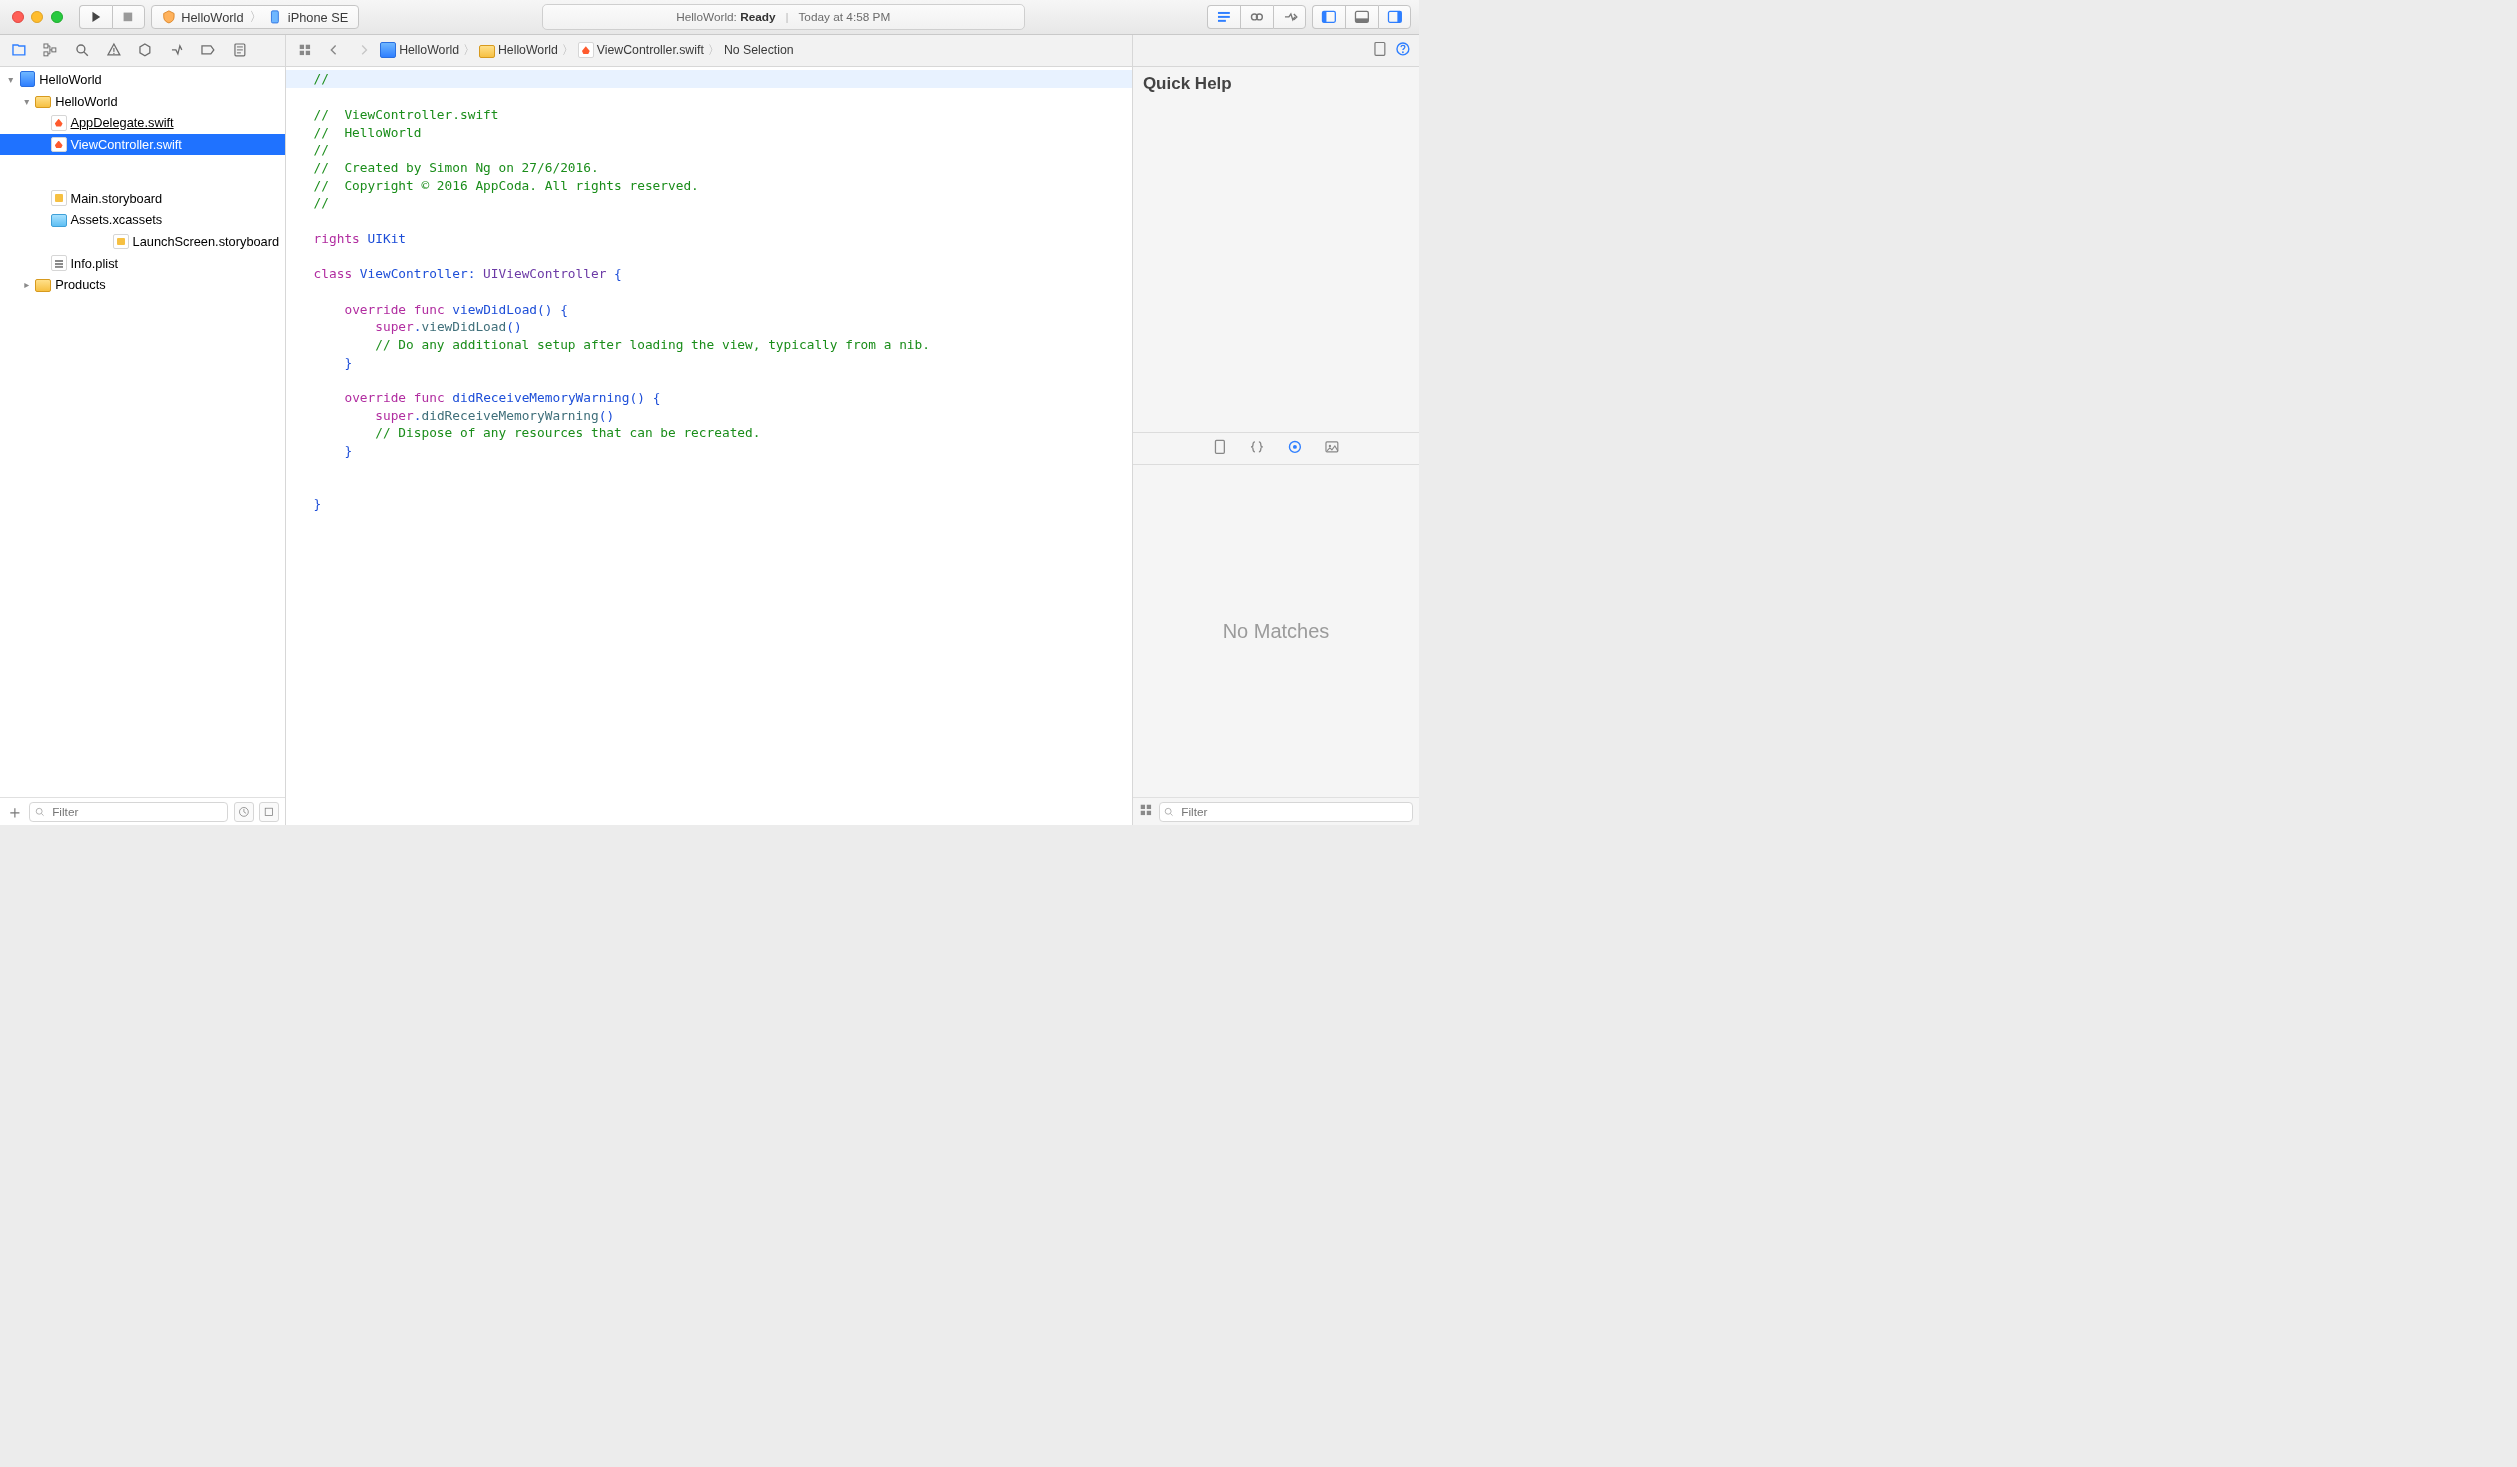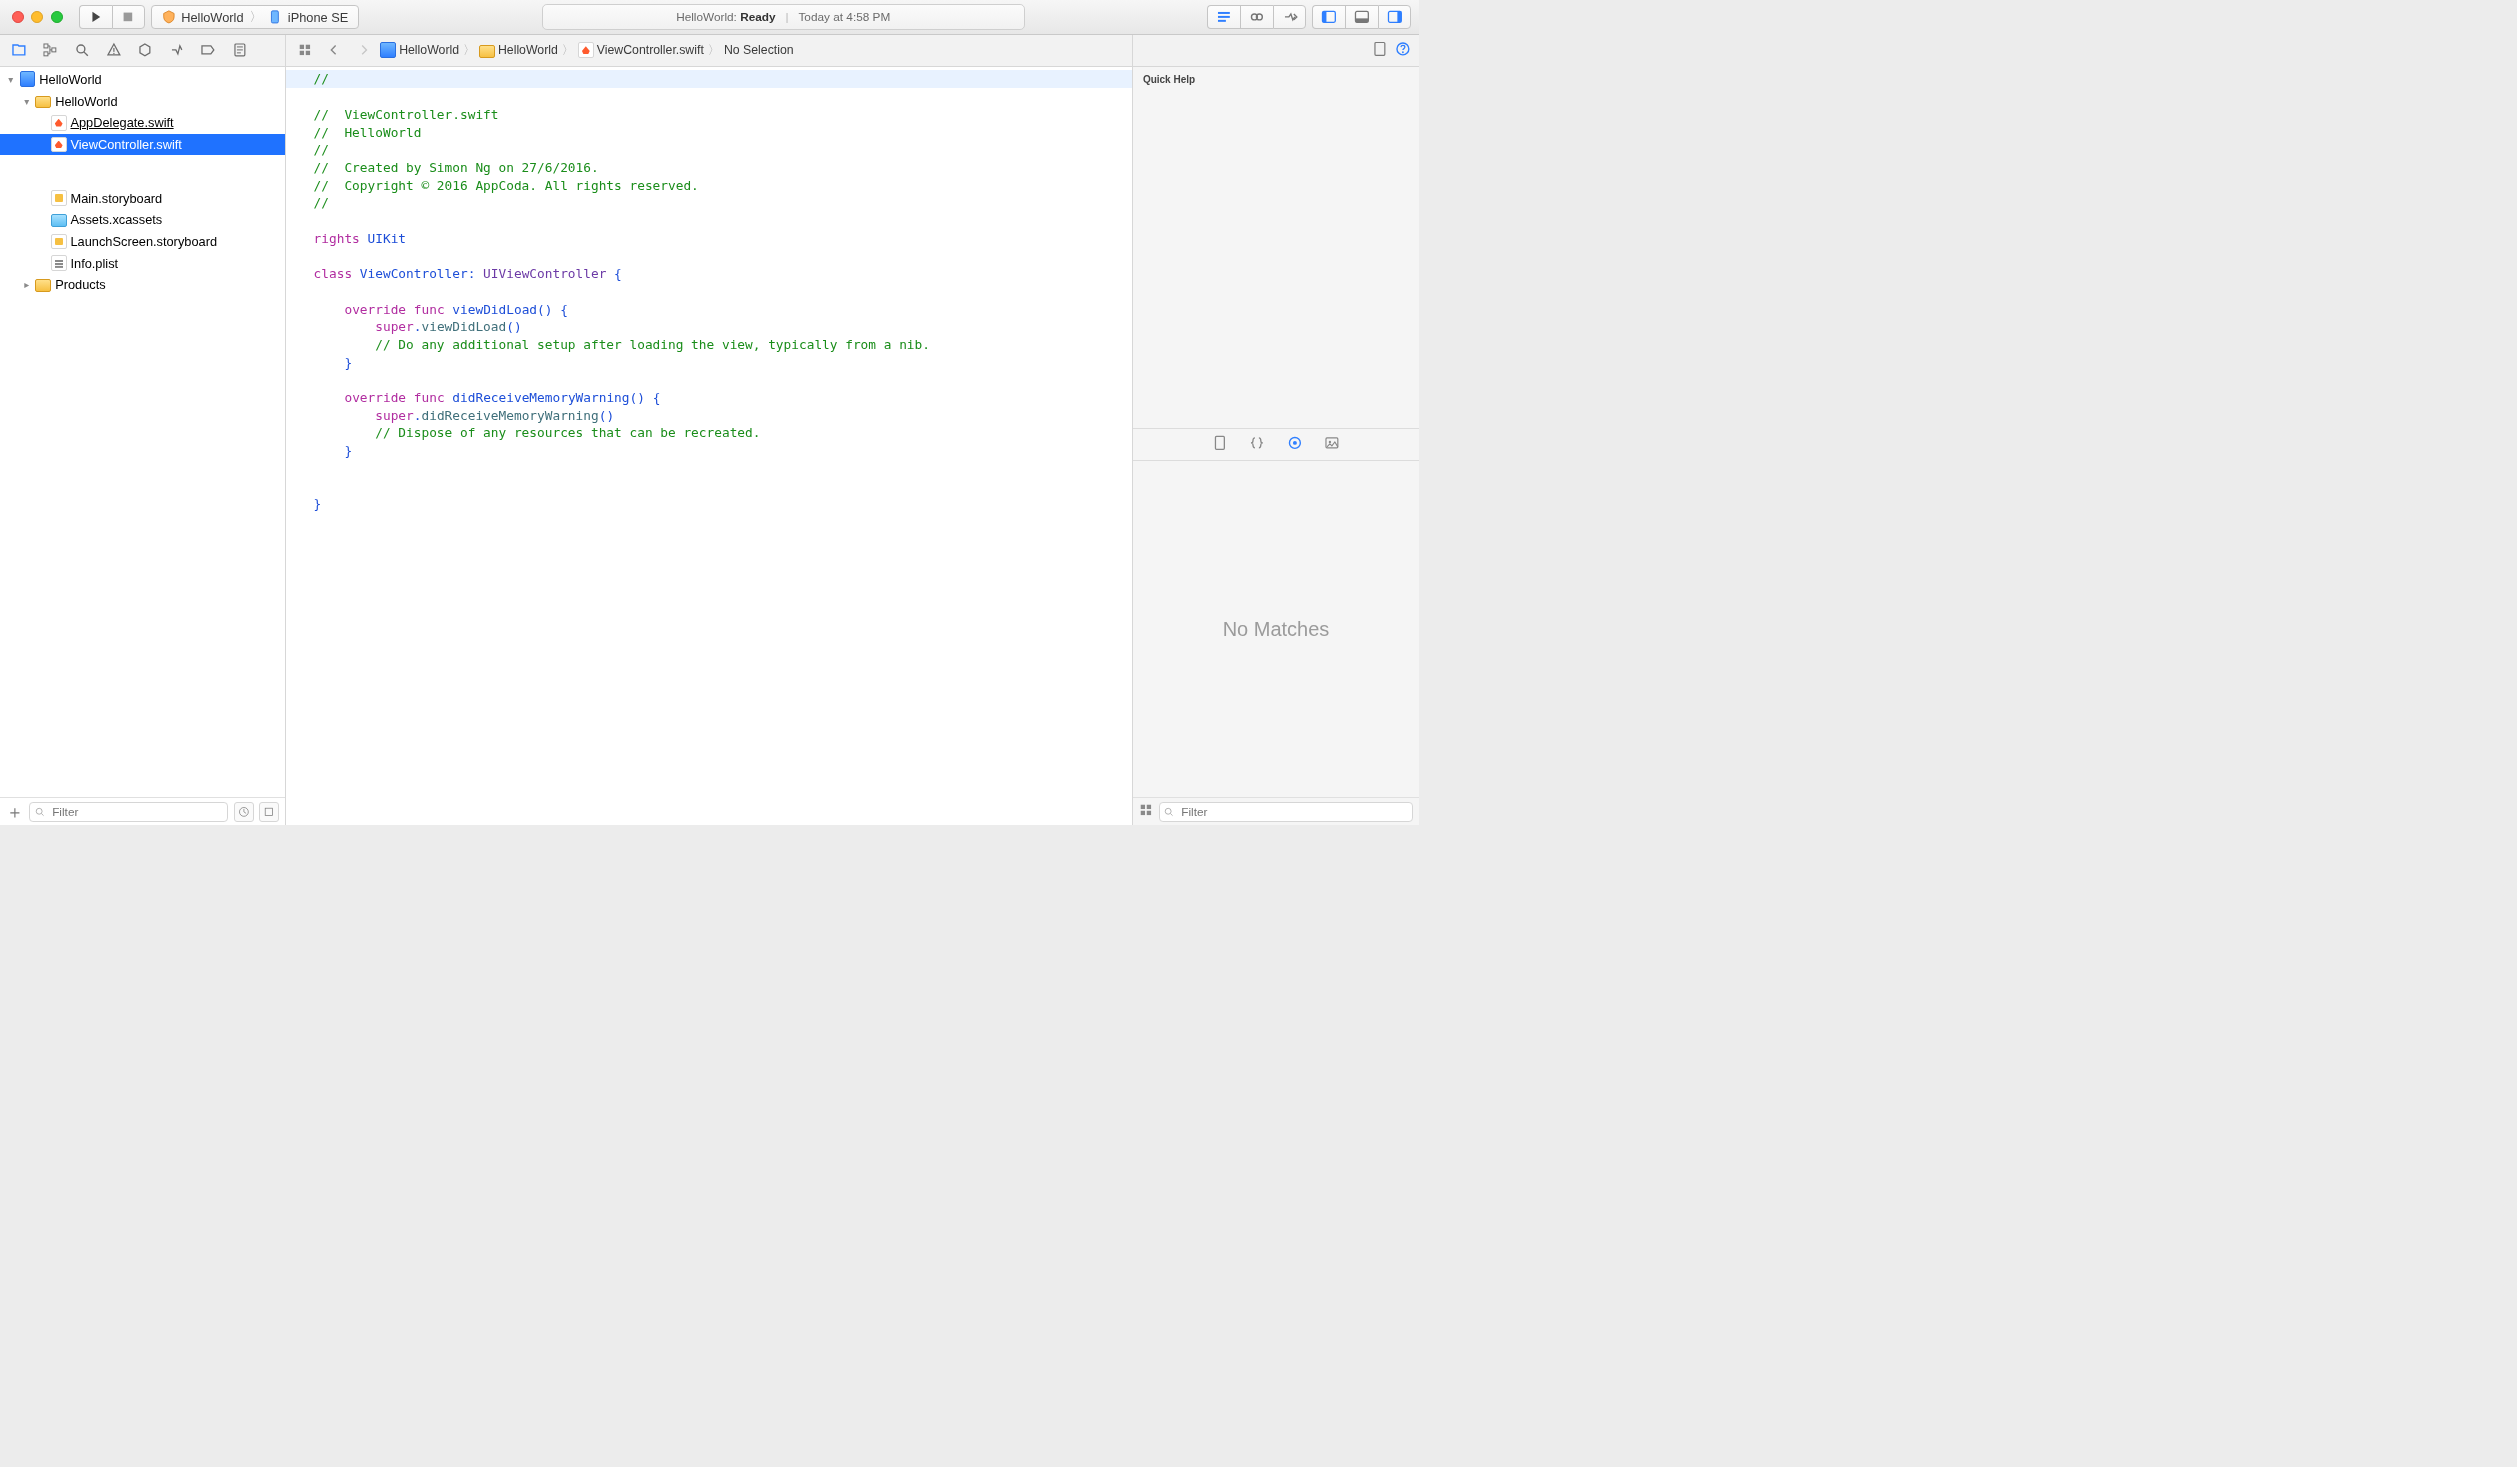--- a/index.html
+++ b/index.html
@@ -139,21 +139,21 @@
 .editor .highlight-line { background:#e8f2ff; display:block; margin-left:-27.6px; padding-left:27.6px; }
 .c-comment { color:#1a8d1a; }
 .c-keyword { color:#b12da0; }
 .c-type    { color:#6c3aa6; }
 .c-call    { color:#3f6f7a; }
 .c-decl    { color:#1d4ed8; }
 
 
 .inspector { width:286px; background:#f5f5f5; display:flex; flex-direction:column; }
 .insp-header {
-  padding:7.9px 9.9px 5.9px; font-weight:600; font-size:10px; color:#444;
+  padding:7.9px 9.9px 5.9px; font-weight:600; font-size:17px; color:#444;
 }
 .insp-body {
   padding:9.9px 0 19.7px; display:flex; flex-direction:column; align-items:center; gap:17.7px;
   border-bottom:1px solid #dcdcdc;
 }
 .noqh { color:#9b9b9b; font-size:19.7px; font-weight:400; letter-spacing:0.2px; }
 .search-doc-btn {
   border:1px solid #c9c9c9; border-radius:4.9px; background:linear-gradient(#fefefe,#f2f2f2);
   padding:3px 11.8px; font-size:12.3px; color:#333; box-shadow:0 1px 0 rgba(0,0,0,0.05);
 }
@@ -410,21 +410,21 @@
         <div class="tree-row" style="padding-left: 37px; margin-top: 32px;">
           <span class="disclose"></span>
           <span class="mini-sb"></span>
           <span>Main.storyboard</span>
         </div>
         <div class="tree-row" style="padding-left: 37px;">
           <span class="disclose"></span>
           <span class="mini-assets"></span>
           <span>Assets.xcassets</span>
         </div>
-        <div class="tree-row" style="padding-left: 37px;">
+        <div class="tree-row" style="padding-left: 37px; justify-content: flex-end;">
           <span class="disclose"></span>
           <span class="mini-sb"></span>
           <span>LaunchScreen.storyboard</span>
         </div>
         <div class="tree-row" style="padding-left: 37px;">
           <span class="disclose"></span>
           <span class="mini-plist"></span>
           <span>Info.plist</span>
         </div>
         <div class="tree-row" style="padding-left: 21.7px;">

